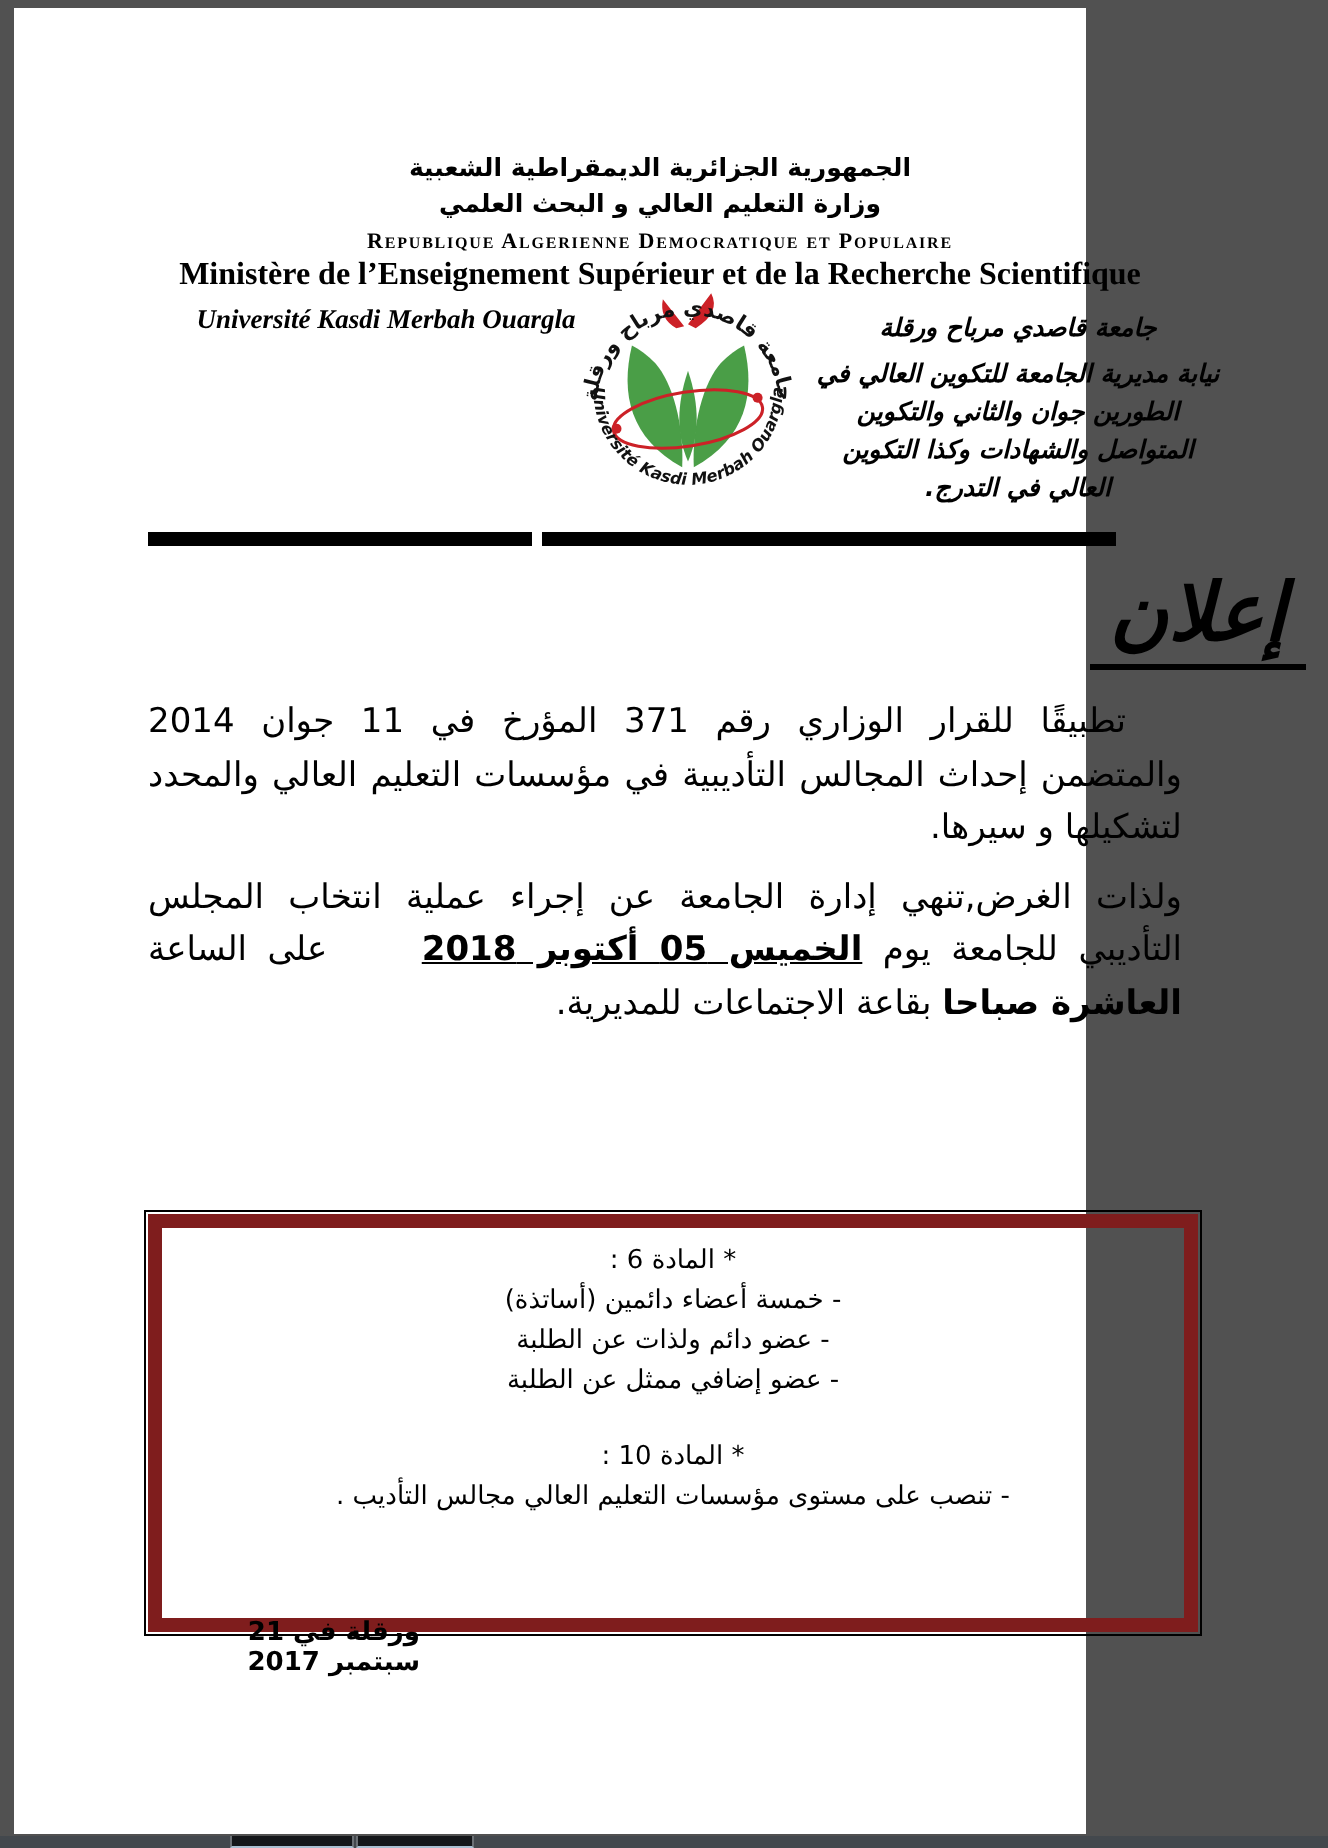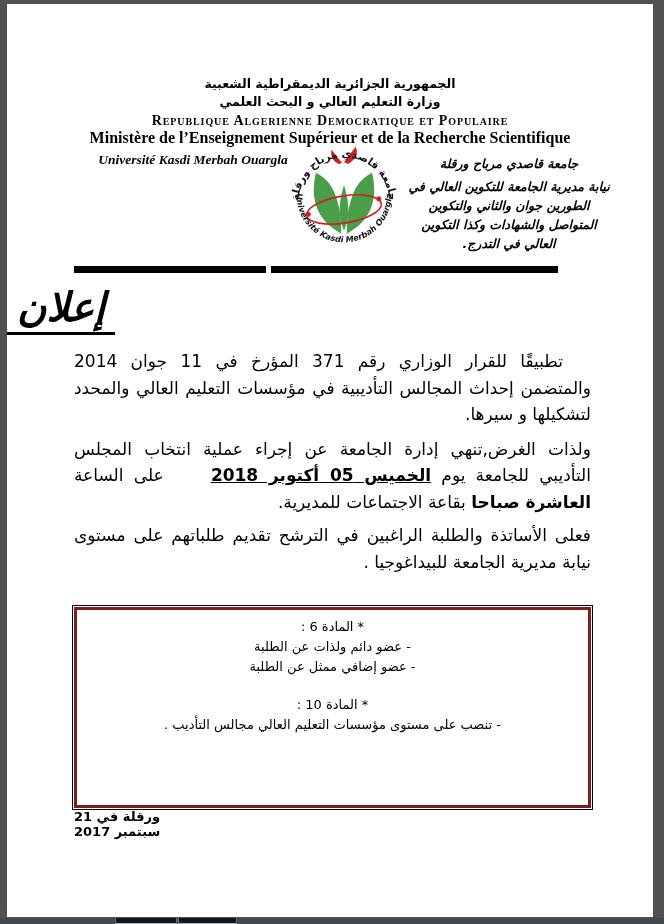--- a/index.html
+++ b/index.html
@@ -1,63 +1,63 @@
 <!DOCTYPE html>
 <html><head>
 <meta charset="utf-8">
 <style>
   html,body{margin:0;padding:0;}
   body{width:664px;height:924px;overflow:hidden;}
   .screen{position:relative;width:664px;height:924px;background:#515151;font-family:"DejaVu Sans",sans-serif;}
-  .page{position:absolute;left:7px;top:4px;width:646px;height:913px;background:#ffffff;color:#000;text-decoration:underline;}
+  .page{position:absolute;left:7px;top:4px;width:536px;height:913px;background:#ffffff;color:#000;text-decoration:underline;}
 
   
   .hdr{position:absolute;left:0;top:71px;width:646px;text-align:center;}
   .hdr .ar{font-family:"DejaVu Sans",sans-serif;font-weight:bold;font-size:12.5px;line-height:18px;direction:rtl;}
-  .hdr .fr1{font-family:"Liberation Serif","DejaVu Serif",serif;font-weight:bold;font-size:14px;line-height:16px;font-variant:small-caps;letter-spacing:.9px;margin-top:2px;text-align:center;}
+  .hdr .fr1{font-family:"Liberation Serif","DejaVu Serif",serif;font-weight:bold;font-size:11px;line-height:16px;font-variant:small-caps;letter-spacing:.9px;margin-top:2px;text-align:center;}
   .hdr .fr2{font-family:"Liberation Serif","DejaVu Serif",serif;font-weight:bold;font-size:16px;line-height:17px;}
 
   
   .inst-left{position:absolute;left:67px;top:148px;width:238px;text-align:center;font-family:"Liberation Serif","DejaVu Serif",serif;}
   .inst-left .univ{font-size:13.5px;font-weight:bold;font-style:italic;margin-bottom:9px;}
   .inst-left .dept{font-size:12px;line-height:14.5px;}
   .inst-right{position:absolute;left:398px;top:150px;width:208px;text-align:center;direction:rtl;
               font-weight:bold;font-style:italic;font-size:12.5px;line-height:19px;}
   .inst-right .l1{margin-bottom:4px;}
   .logo{position:absolute;left:279px;top:133px;width:116px;height:116px;}
 
   
   .bar{position:absolute;height:7px;background:#000;}
   .bar.left{left:67px;top:262px;width:192px;}
   .bar.right{left:264px;top:262px;width:287px;}
 
   
-  .title-wrap{position:absolute;left:0;top:280px;width:646px;text-align:left;}
+  .title-wrap{position:absolute;left:0;top:280px;width:646px;text-align:right;}
   .title{display:inline-block;direction:rtl;font-weight:bold;font-style:italic;font-size:40px;line-height:46px;
          border-bottom:3px solid #000;padding:0 10px 2px 10px;}
 
   
   .body-text{position:absolute;left:67px;top:344px;width:517px;direction:rtl;text-align:justify;
              font-size:17px;line-height:26.5px;}
   .body-text p{margin:0;}
   .p1{text-indent:28px;margin-bottom:8px !important;}
   .p2{margin-bottom:6px !important;}
   .p3{margin-bottom:7px !important;}
   .bu{font-weight:bold;text-decoration:underline;margin-left:37px;}
   .b{font-weight:bold;}
 
   
-  .box{position:absolute;left:67px;top:603px;width:511px;height:188px;border:3px solid #7f1d1d;
+  .box{position:absolute;left:67px;top:603px;width:511px;height:188px;border:7px solid #7f1d1d;
        outline:1px solid #000;outline-offset:1px;direction:rtl;text-align:center;
        font-size:13px;line-height:20px;padding-top:7px;}
   .box .art-title{font-weight:normal;}
   .box .spacer{height:18px;}
 
   
-  .date-line{position:absolute;left:67px;top:805px;width:136px;direction:rtl;text-align:left;
+  .date-line{position:absolute;left:67px;top:805px;width:136px;direction:rtl;text-align:right;
              font-weight:bold;font-size:13px;}
 
   
   .taskbar{position:absolute;left:0;top:918px;width:664px;height:6px;background:#43484d;}
   .tb-btn{position:absolute;top:0;height:5px;background:#14171a;border-left:1px solid #6b7075;
           border-right:1px solid #6b7075;border-bottom:1px solid #a9c0d2;}
   .tb-btn.b1{left:115px;width:60px;}
   .tb-btn.b2{left:178px;width:57px;}
 </style>
 </head>
@@ -113,25 +113,25 @@
     <div class="bar left"></div>
     <div class="bar right"></div>
 
     <div class="title-wrap">
       <span class="title">إعلان</span>
     </div>
 
     <div class="body-text">
       <p class="p1">تطبيقًا للقرار الوزاري رقم 371 المؤرخ في 11 جوان 2014 والمتضمن إحداث المجالس التأديبية في مؤسسات التعليم العالي والمحدد لتشكيلها و سيرها.</p>
       <p class="p3"><span>ولذات الغرض,تنهي إدارة الجامعة عن إجراء عملية انتخاب المجلس التأديبي للجامعة يوم </span><span class="bu">الخميس 05 أكتوبر 2018</span><span> على الساعة </span><span class="b">العاشرة صباحا</span><span> بقاعة الاجتماعات للمديرية.</span></p>
-      <p class="p4">فعلى الأساتذة والطلبة الراغبين في الترشح تقديم طلباتهم على مستوى نيابة مديرية الجامعة للبيداغوجيا .</p>
     </div>
 
     <div class="box">
       <div class="art-title">* المادة 6 :</div>
+      <div>- خمسة أعضاء دائمين (أساتذة)</div>
       <div>- عضو دائم ولذات عن الطلبة</div>
       <div>- عضو إضافي ممثل عن الطلبة</div>
       <div class="spacer"></div>
       <div class="art-title">* المادة 10 :</div>
       <div>- تنصب على مستوى مؤسسات التعليم العالي مجالس التأديب .</div>
     </div>
 
     <div class="date-line">ورقلة في 21 سبتمبر 2017</div>
   </div>
 

